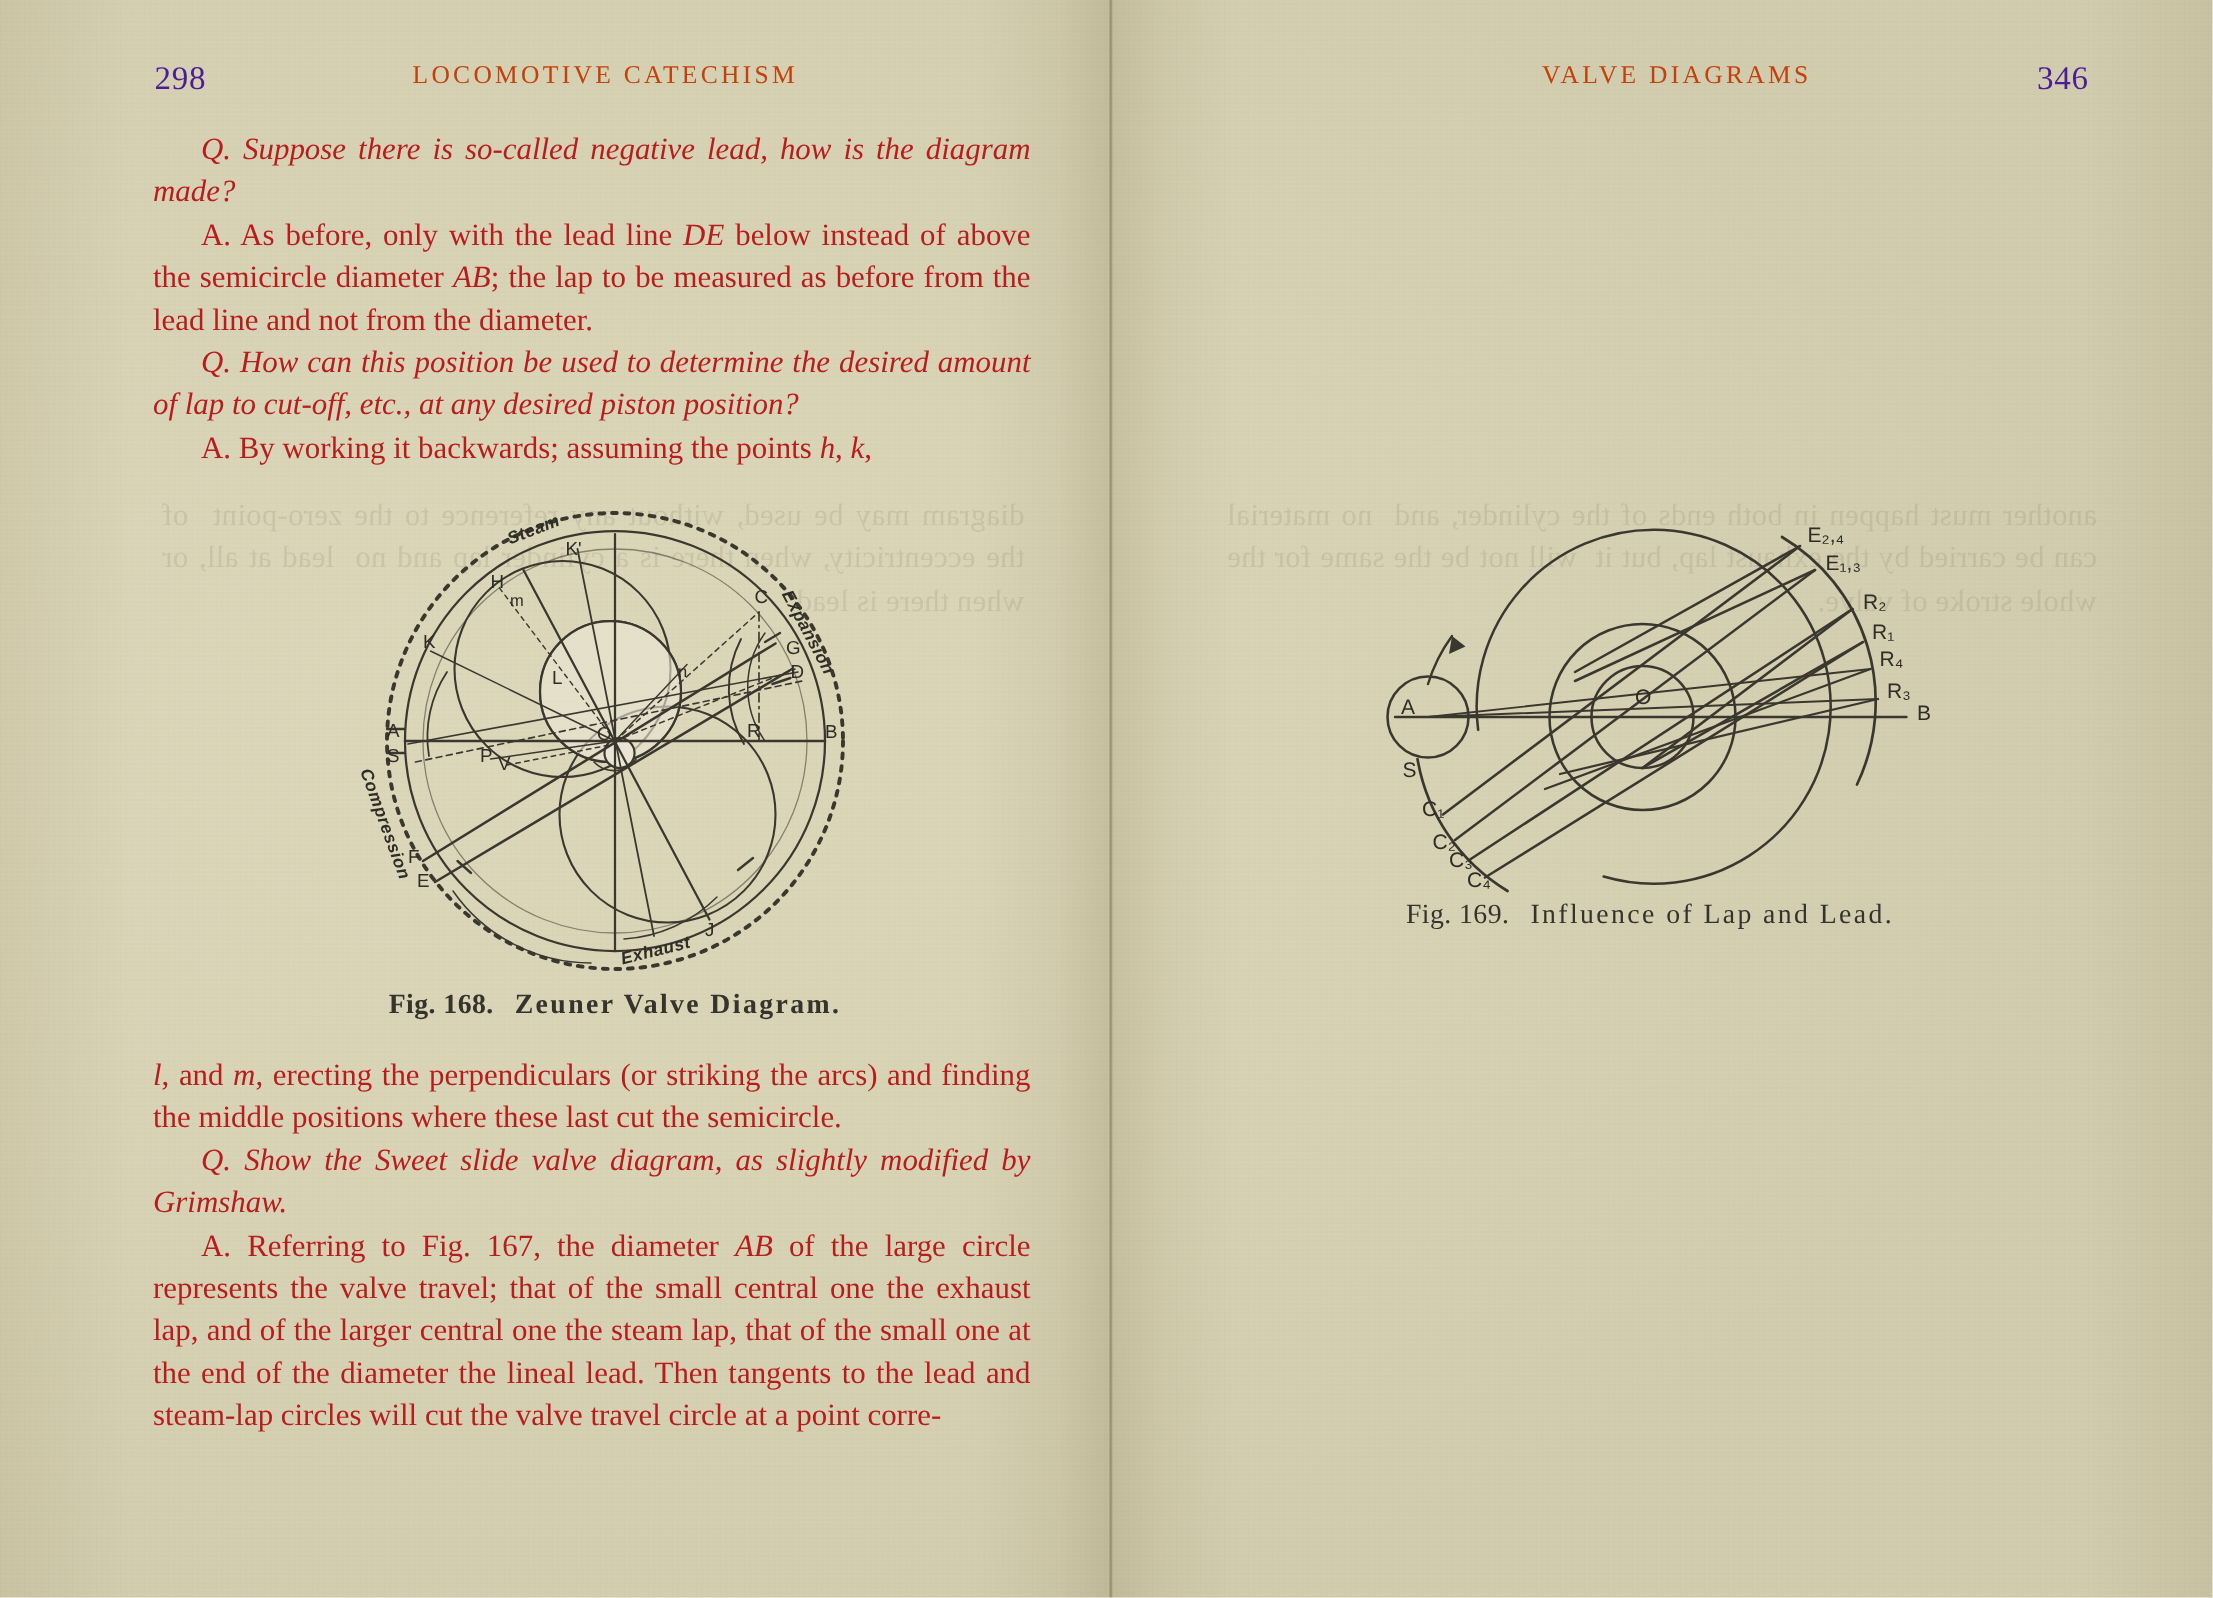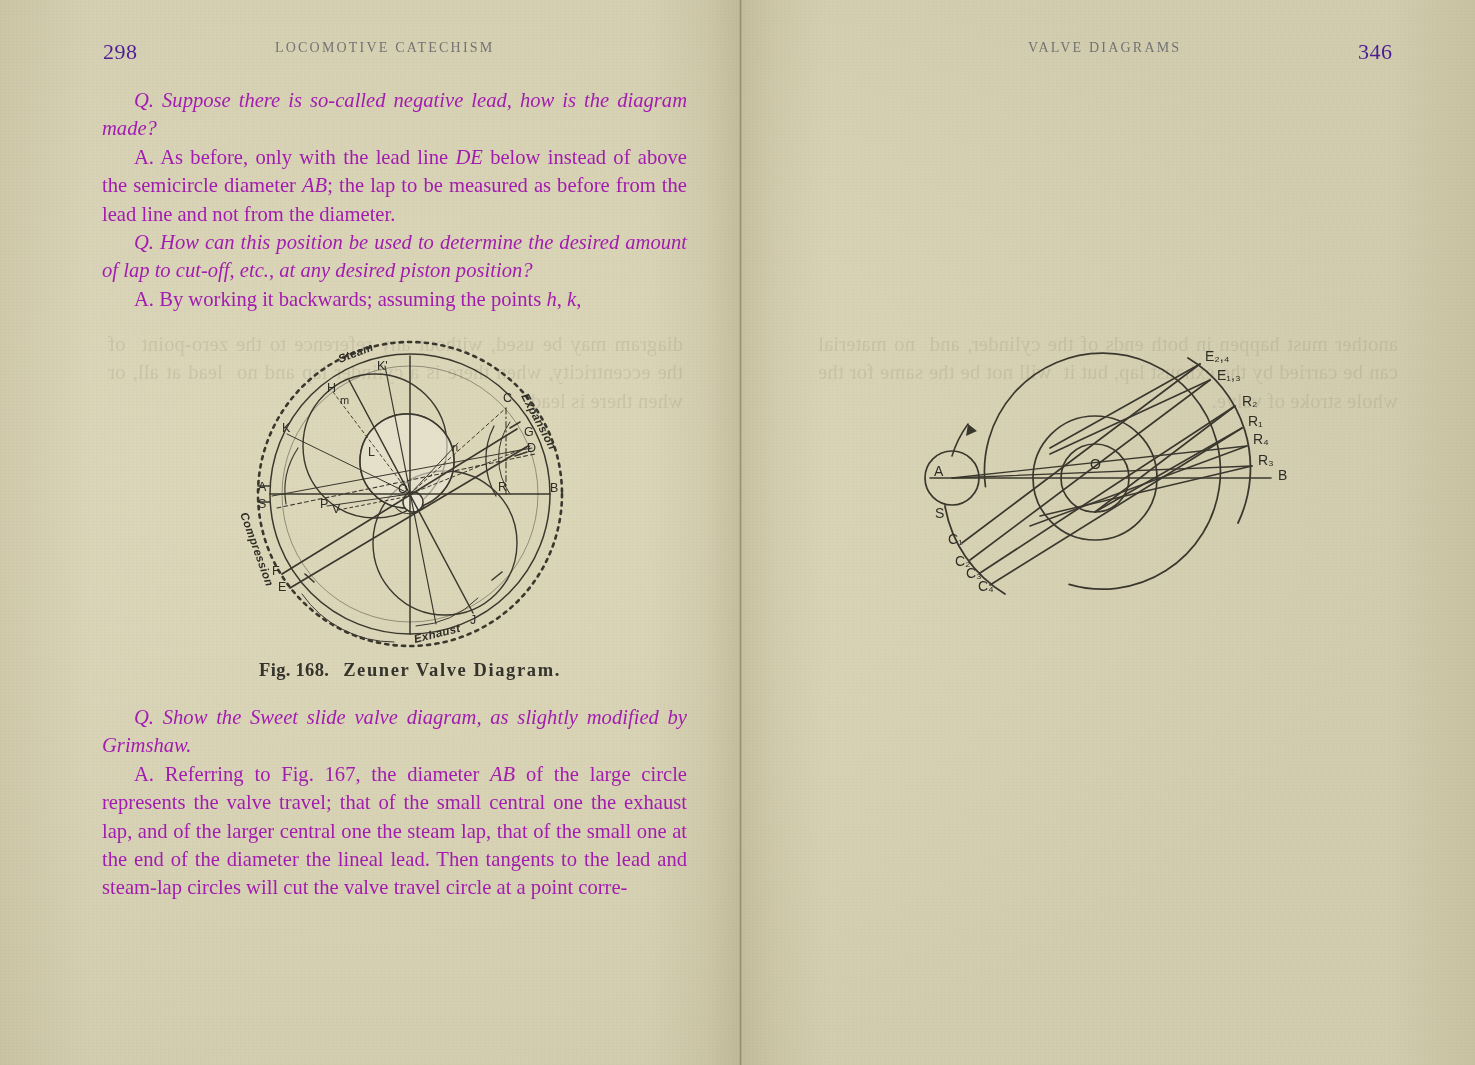--- a/index.html
+++ b/index.html
@@ -47,35 +47,35 @@
     pointer-events:none;
   }
 
   
   .page{position:absolute;top:0;height:1065px;}
   #page-left{left:0;width:740px;}
   #page-right{left:740px;width:735px;}
 
   .runhead{
     position:absolute;top:40px;height:26px;
-    font-size:14px;letter-spacing:2.2px;
-    color:#737373;white-space:nowrap;
+    font-size:17px;letter-spacing:2.2px;
+    color:#c2410c;white-space:nowrap;
   }
   .folio{
     position:absolute;top:39px;font-size:22px;
     letter-spacing:.5px;color:#4c1d95;
   }
 
   .col{
     position:absolute;
     width:585px;
     font-size:20.6px;
     line-height:28.4px;
     text-align:justify;
-    color:#a21caf;
+    color:#b91c1c;
   }
   #col-left{left:102px;top:86px;}
 
   .col p{margin:0;}
   .col p.ind{text-indent:32px;}
   .ital{font-style:italic;}
   .mth{font-style:italic;font-family:"Liberation Serif",serif;}
 
   
   .figwrap{position:relative;}
@@ -230,20 +230,21 @@
         <text x="260" y="288">J</text>
       </g>
     </svg>
   </div>
 
   <div class="figcap" id="fig168-cap">
     <span class="fignum">Fig. 168.</span><span class="figtitle">Zeuner Valve Diagram.</span>
   </div>
 
   <div class="col" style="left:102px;top:703px;">
+    <p><i class="mth">l</i>, and <i class="mth">m</i>, erecting the perpendiculars (or striking the arcs) and finding the middle positions where these last cut the semicircle.</p>
     <p class="ind ital">Q. Show the Sweet slide valve diagram, as slightly modified by Grimshaw.</p>
     <p class="ind">A. Referring to Fig. 167, the diameter <i class="mth">AB</i> of the large circle represents the valve travel; that of the small central one the exhaust lap, and of the larger central one the steam lap, that of the small one at the end of the diameter the lineal lead. Then tangents to the lead and steam-lap circles will cut the valve travel circle at a point corre-</p>
   </div>
 </div>
 
 <div class="page" id="page-right">
 
   <div class="runhead" style="left:288px;text-align:right;">VALVE DIAGRAMS</div>
   <div class="folio" style="left:618px;">346</div>
 
@@ -294,14 +295,17 @@
         <text x="388" y="152">B</text>
         <text x="45" y="190">S</text>
         <text x="58" y="216">C₁</text>
         <text x="65" y="238">C₂</text>
         <text x="76" y="250">C₃</text>
         <text x="88" y="263">C₄</text>
       </g>
     </svg>
   </div>
 
+  <div class="figcap" id="fig169-cap" style="left:60px;">
+    <span class="fignum">Fig. 169.</span><span class="figtitle">Influence of Lap and Lead.</span>
+  </div>
 
 </div>
 
 </body></html>

